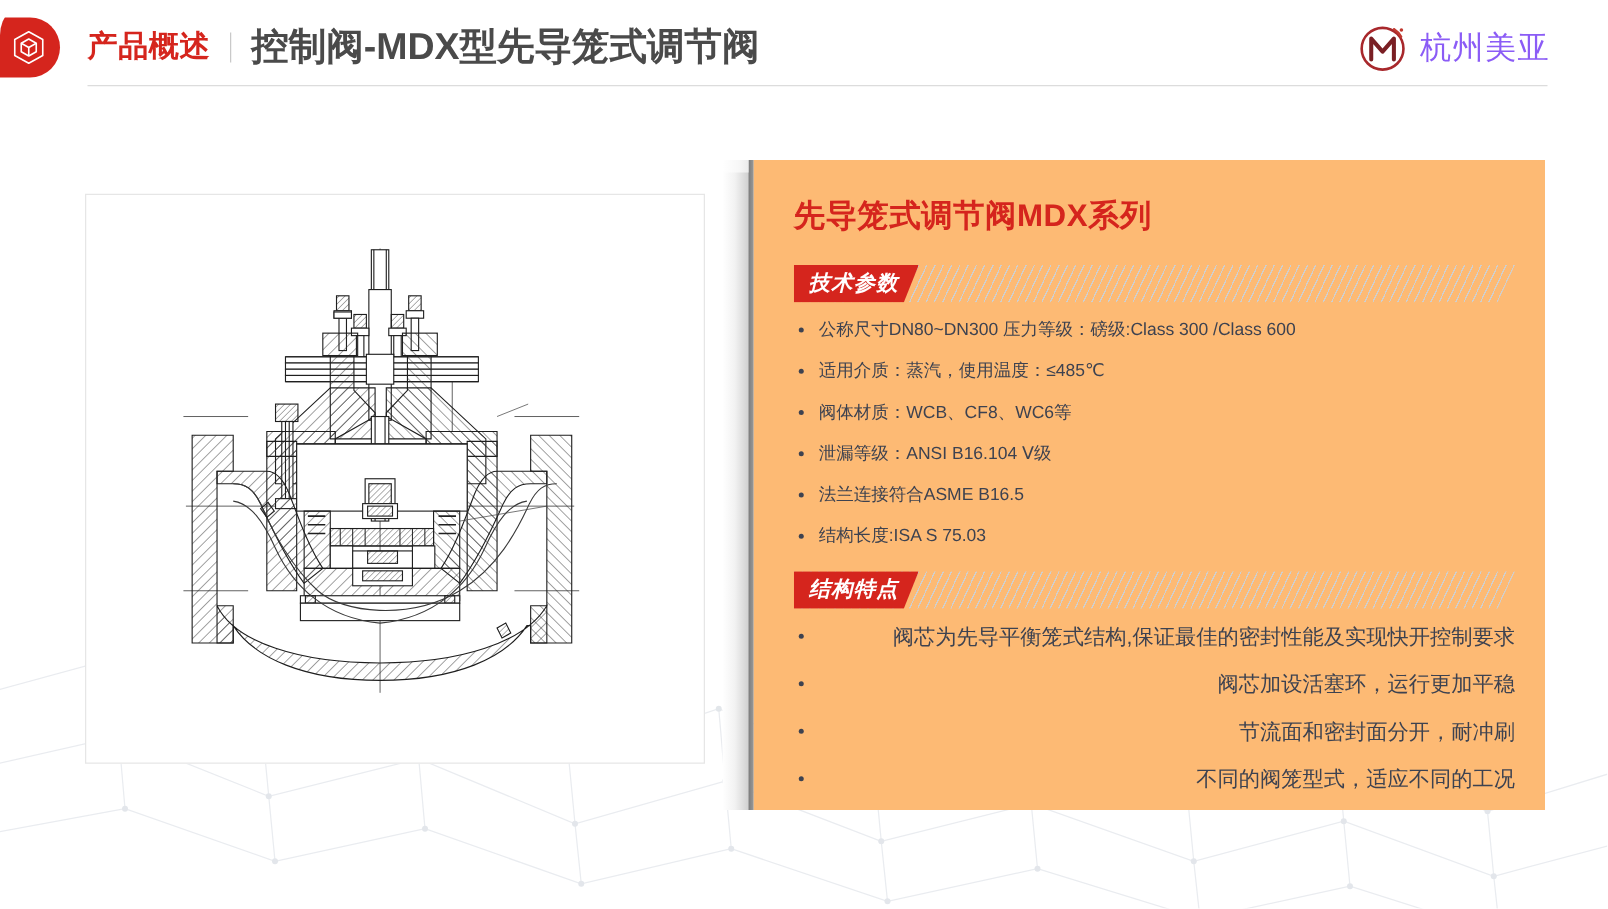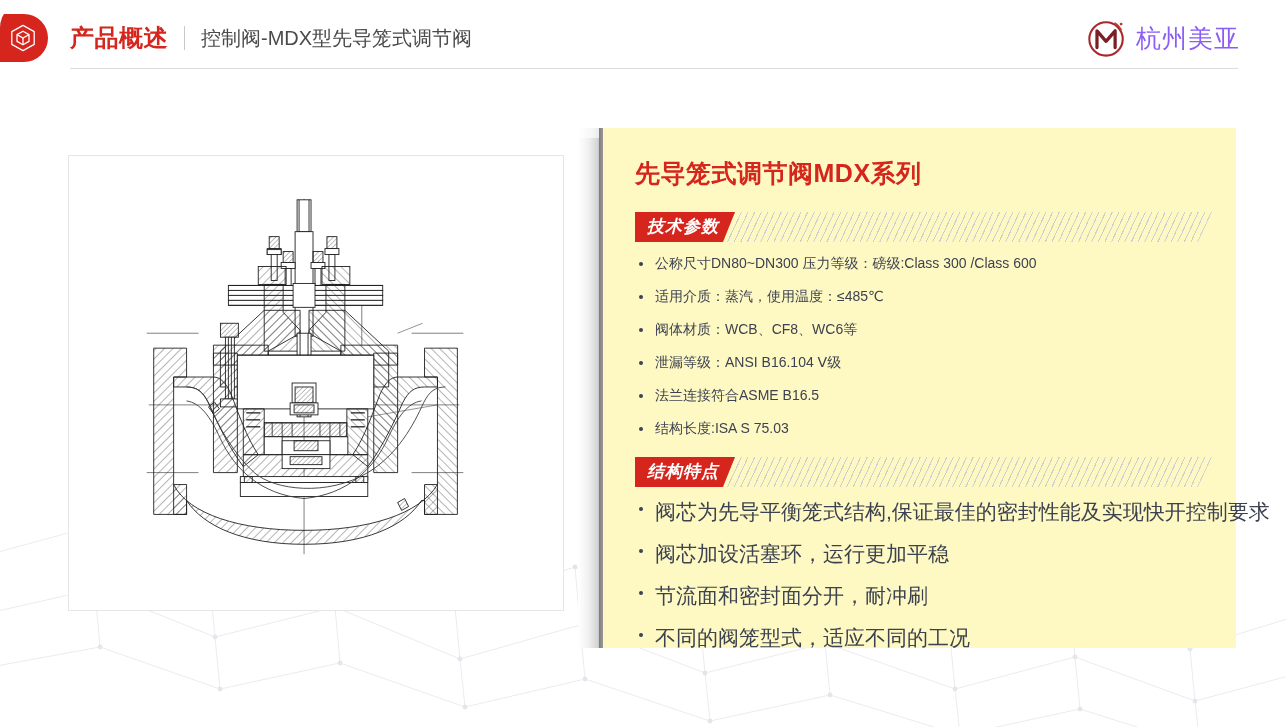--- a/index.html
+++ b/index.html
@@ -79,22 +79,22 @@
     white-space: nowrap;
   }
   .title-sep {
     width: 1px;
     height: 24px;
     background: #c9c9c9;
     margin: 0 16px;
   }
   .title-sub {
     color: #4a4a4a;
-    font-size: 20px;
-    font-weight: normal;
+    font-size: 30px;
+    font-weight: bold;
     line-height: 1;
     white-space: nowrap;
   }
 
   .brand {
     position: absolute;
     right: 46px;
     top: 16px;
     display: flex;
     align-items: center;
@@ -158,21 +158,21 @@
     position: absolute;
     left: 21px; top: 0;
     width: 4px; height: 520px;
     background: linear-gradient(to right,#7d7d7d,#9a9a9a);
   }
   .panel {
     position: absolute;
     left: 25px; top: 0;
     width: 633px;
     height: 520px;
-    background: #fef9c3;
+    background: #fdba74;
     padding: 30px 24px 0 32px;
   }
 
   .panel-title {
     color: #d5251d;
     font-size: 25px;
     font-weight: bold;
     letter-spacing: .5px;
     line-height: 1.2;
     margin: 0 0 24px 0;
@@ -231,21 +231,21 @@
   ul.bullets li:before {
     content: "";
     position: absolute;
     left: 4px;
     top: 6px;
     width: 4px;
     height: 4px;
     border-radius: 50%;
     background: #3d4250;
   }
-  ul.bullets.features li { font-size: 21px; margin-bottom: 21px; }
+  ul.bullets.features li { font-size: 17px; margin-bottom: 21px; text-align: right; }
   ul.bullets.specs  li { font-size: 14px; margin-bottom: 19px; }
 </style>
 </head>
 <body>
 
 <div id="slide">
 
   <svg class="mesh-bg" viewBox="0 0 1286 230" preserveAspectRatio="none">
     <g stroke="#d8dce3" stroke-width="1" fill="none">
       <path d="M-20 60 L90 30 L210 88 L330 52 L455 110 L575 70 L700 124 L820 92 L950 140 L1070 104 L1190 152 L1300 118"></path>

